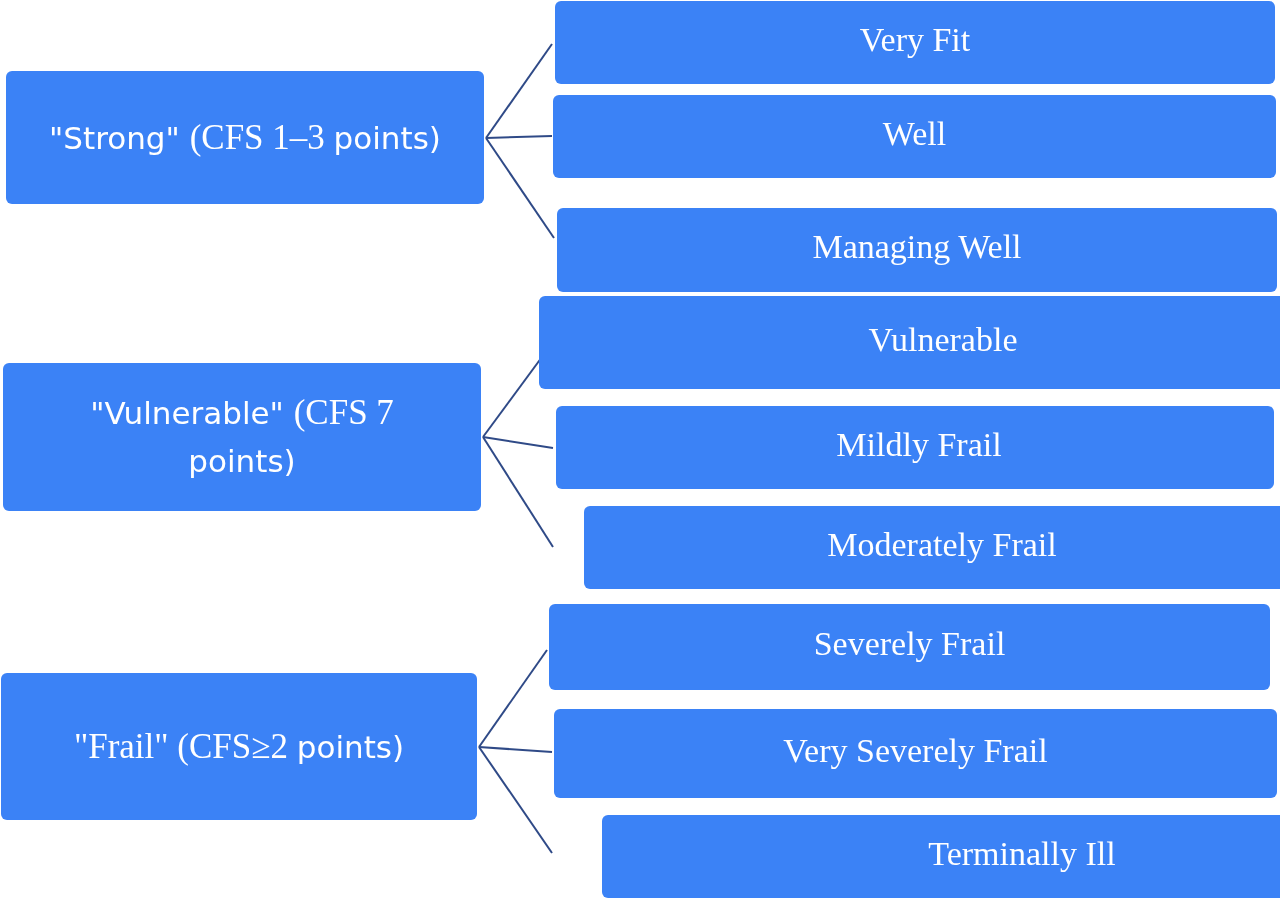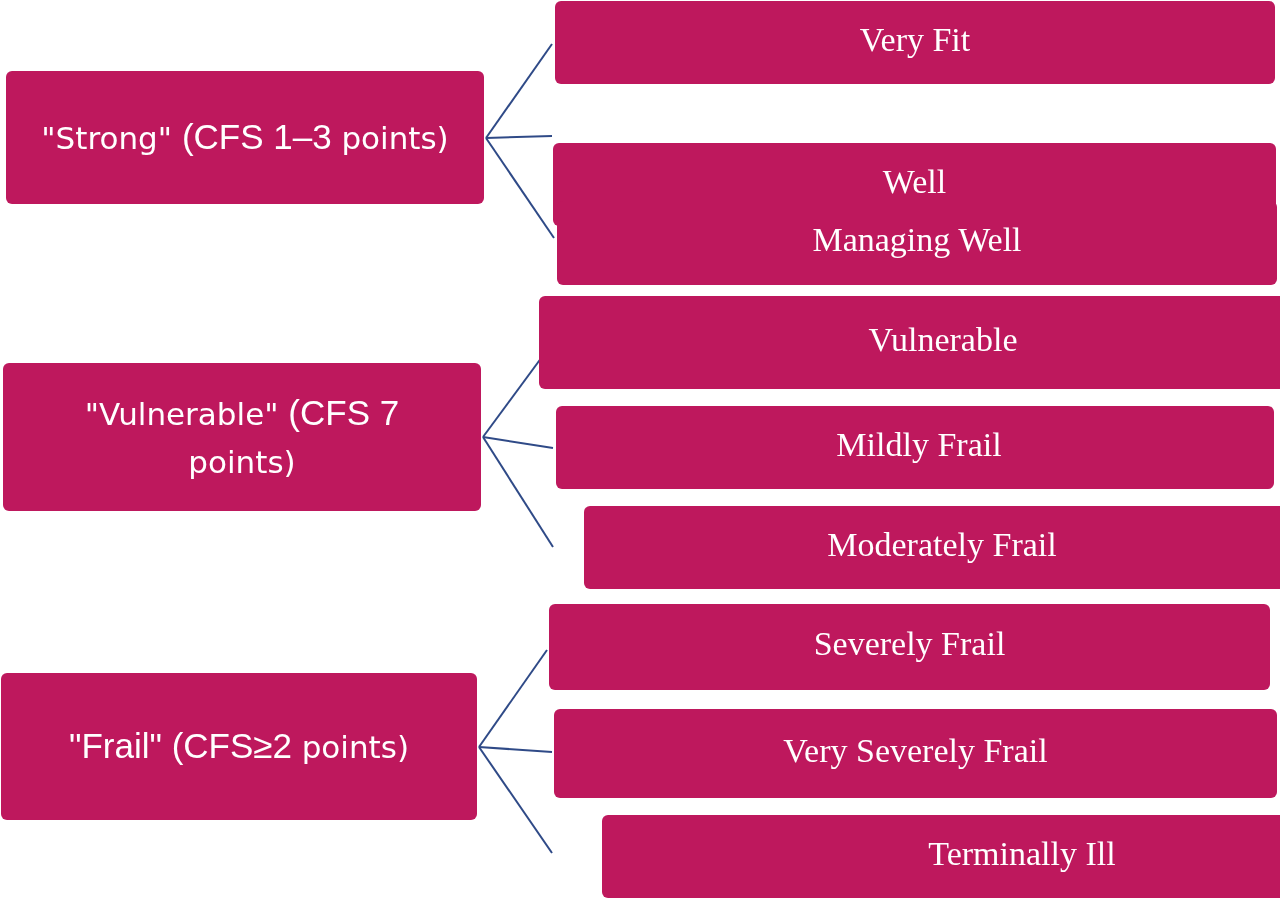--- a/index.html
+++ b/index.html
@@ -1,30 +1,30 @@
 <!DOCTYPE html>
 <html><head>
   <meta charset="utf-8">
   <style>
     html, body { margin: 0; padding: 0; background: #ffffff; }
     body { width: 1280px; height: 899px; position: relative; overflow: hidden; }
     .box {
       position: absolute;
-      background: #be185d;
+      background: #3b82f6;
       color: #ffffff;
       border-radius: 6px;
       display: flex;
       align-items: center;
       justify-content: center;
       text-align: center;
       box-sizing: border-box;
     }
     .parent { font-size: 35px; line-height: 47px; padding: 0 12px; }
     .sans { font-family: "DejaVu Sans", sans-serif; font-size: 31px; }
-    .serif { font-family: Liberation Sans, sans-serif; }
+    .serif { font-family: Liberation Serif, serif; }
     .child {
       font-family: "Liberation Serif", serif;
       font-size: 34px;
       padding-bottom: 6px;
     }
     svg.connectors { position: absolute; left: 0; top: 0; }
     svg.connectors line { stroke: #2f4a87; stroke-width: 2; }
   </style>
 </head>
 <body>
@@ -55,24 +55,24 @@
 
 <div class="box parent" style="left:1px; top:673px; width:476px; height:147px;">
   <div>
     <span class="serif">"Frail" </span><span class="serif">(CFS≥2 </span><span class="sans">points)</span>
   </div>
 </div>
 
 <div class="box child" style="left:555px; top:1px; width:720px; height:83px;">
   <span>Very Fit</span>
 </div>
-<div class="box child" style="left:553px; top:95px; width:723px; height:83px;margin-top:48px;">
+<div class="box child" style="left:553px; top:95px; width:723px; height:83px;">
   <span>Well</span>
 </div>
-<div class="box child" style="left:557px; top:201px; width:720px; height:84px;">
+<div class="box child" style="left:557px; top:208px; width:720px; height:84px;">
   <span>Managing Well</span>
 </div>
 
 <div class="box child" style="left:539px; top:296px; width:808px; height:93px;justify-content:center;">
   <span>Vulnerable</span>
 </div>
 <div class="box child" style="left:556px; top:406px; width:718px; height:83px;padding-left:8px;">
   <span>Mildly Frail</span>
 </div>
 <div class="box child" style="left:584px; top:506px; width:716px; height:83px;">

